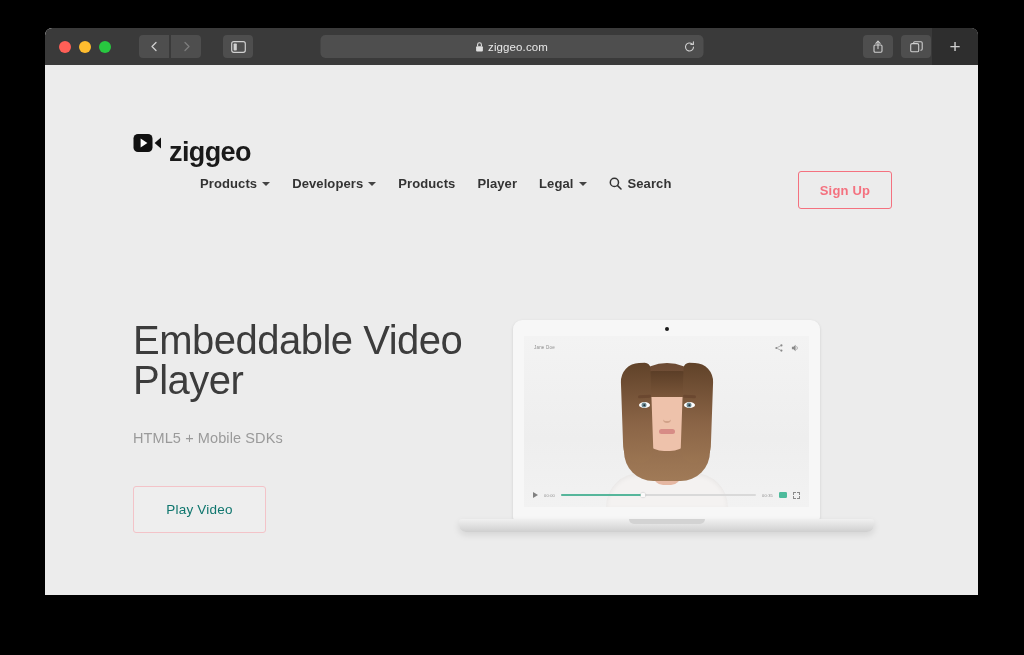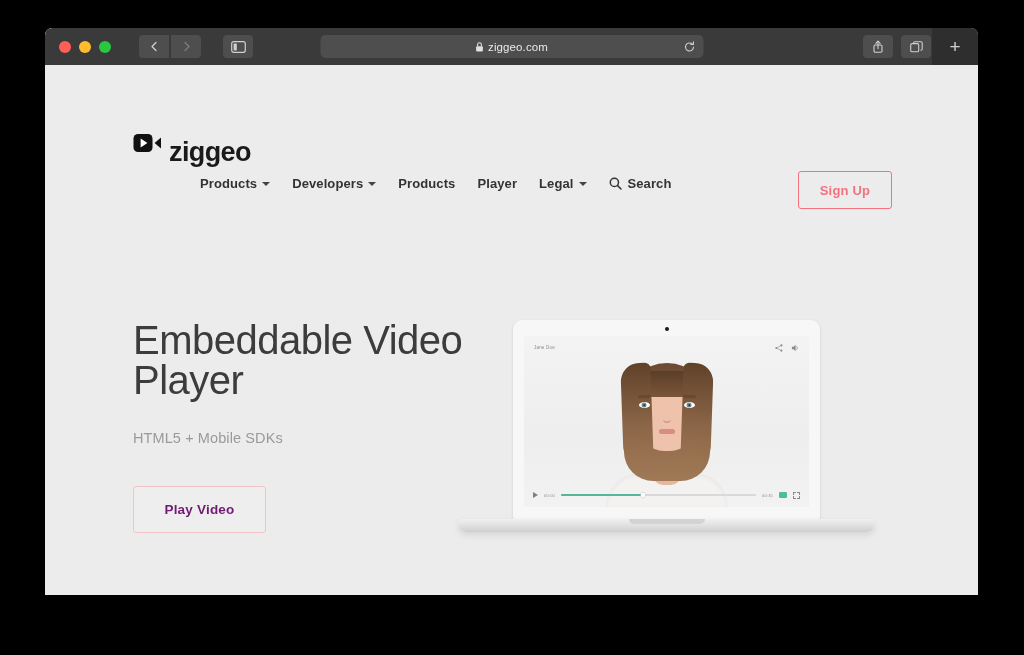--- a/index.html
+++ b/index.html
@@ -178,24 +178,24 @@
     background: #f15a66;
     color: #fff;
     border-radius: 3px;
     display: flex; align-items: center; justify-content: center;
     font-size: 13.5px; font-weight: 700;
     letter-spacing: 0.2px;
   }
   .btn-playvideo {
     width: 133px; height: 47px;
     border: 1px solid #f3c3c8;
-    color: #701a75;
+    color: #0f766e;
     border-radius: 3px;
     display: flex; align-items: center; justify-content: center;
-    font-size: 13.5px; font-weight: 700;
+    font-size: 13.5px; font-weight: 400;
     letter-spacing: 0.2px;
     background: #eeeeee;
   }
 
   
   .laptop {
     position: absolute;
     left: 414px; top: 255px;
     width: 415px; height: 220px;
   }

